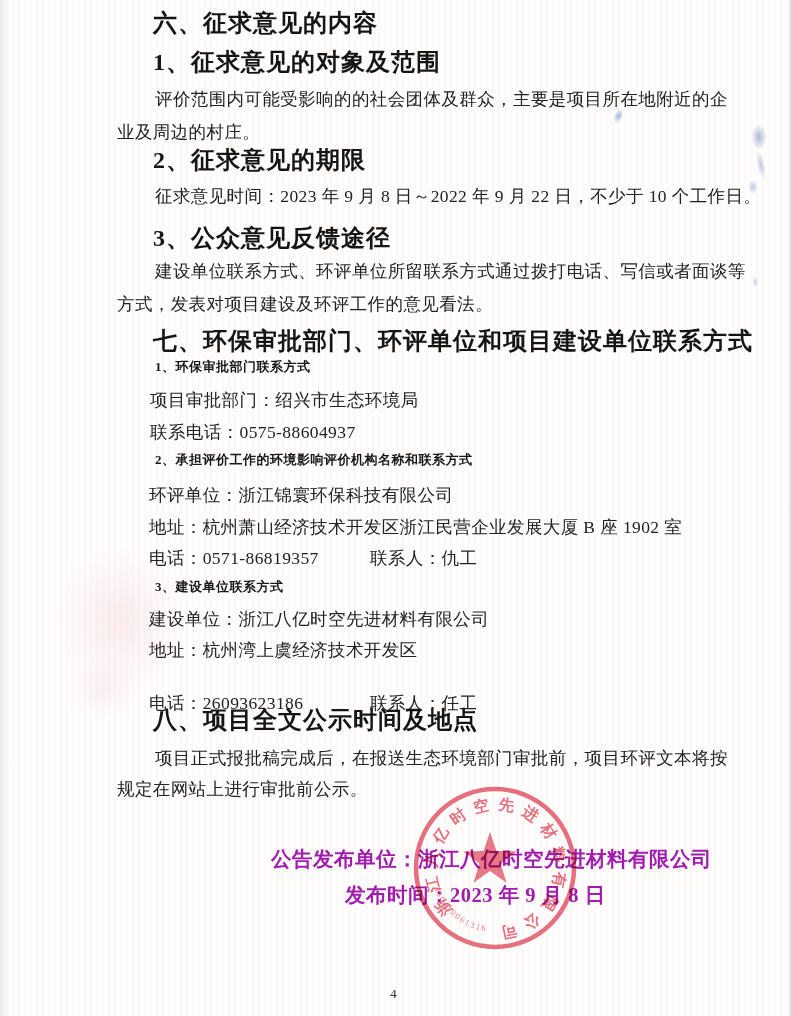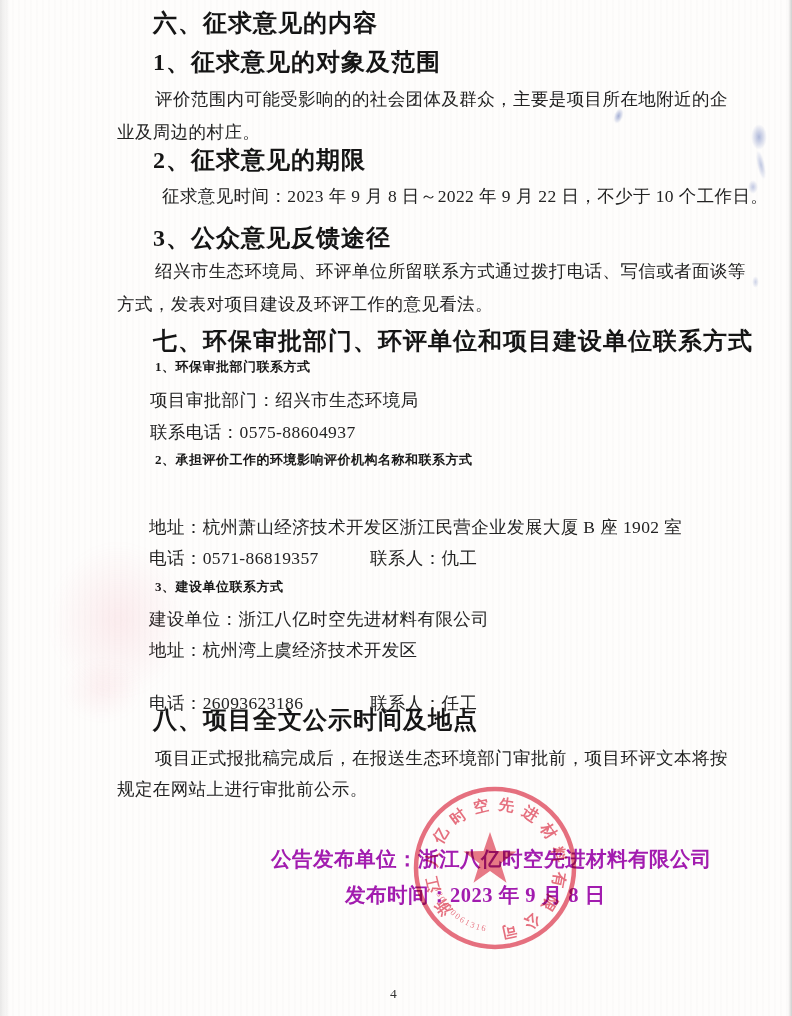--- a/index.html
+++ b/index.html
@@ -63,31 +63,32 @@
 <body>
 
 <div class="page">
   <div class="scan-texture"></div>
 
   <div class="line h-big" style="left:153px;top:8px;">六、征求意见的内容</div>
   <div class="line h-big" style="left:153px;top:47px;">1、征求意见的对象及范围</div>
   <div class="line body-text" style="left:155px;top:89px;">评价范围内可能受影响的的社会团体及群众，主要是项目所在地附近的企</div>
   <div class="line body-text" style="left:117px;top:122px;">业及周边的村庄。</div>
   <div class="line h-big" style="left:153px;top:145px;">2、征求意见的期限</div>
-  <div class="line body-text" style="left:155px;top:186px;margin-left:7px;">征求意见时间：2023 年 9 月 8 日～2022 年 9 月 22 日，不少于 10 个工作日。</div>
+  <div class="line body-text" style="left:155px;top:186px;">征求意见时间：2023 年 9 月 8 日～2022 年 9 月 22 日，不少于 10 个工作日。</div>
   <div class="line h-big" style="left:153px;top:223px;">3、公众意见反馈途径</div>
-  <div class="line body-text" style="left:155px;top:261px;">绍兴市生态环境局、环评单位所留联系方式通过拨打电话、写信或者面谈等</div>
+  <div class="line body-text" style="left:155px;top:261px;">建设单位联系方式、环评单位所留联系方式通过拨打电话、写信或者面谈等</div>
   <div class="line body-text" style="left:117px;top:294px;">方式，发表对项目建设及环评工作的意见看法。</div>
 
   <div class="line h-big" style="left:153px;top:326px;">七、环保审批部门、环评单位和项目建设单位联系方式</div>
   <div class="line h-small" style="left:155px;top:359px;">1、环保审批部门联系方式</div>
   <div class="line body-text" style="left:150px;top:390px;">项目审批部门：绍兴市生态环境局</div>
   <div class="line body-text" style="left:150px;top:422px;">联系电话：0575-88604937</div>
 
   <div class="line h-small" style="left:155px;top:452px;">2、承担评价工作的环境影响评价机构名称和联系方式</div>
+  <div class="line body-text" style="left:149px;top:485px;">环评单位：浙江锦寰环保科技有限公司</div>
   <div class="line body-text" style="left:149px;top:517px;">地址：杭州萧山经济技术开发区浙江民营企业发展大厦 B 座 1902 室</div>
   <div class="line body-text phone-row" style="left:149px;top:548px;width:500px;">
     <span>电话：0571-86819357</span>
     <span class="contact-offset">联系人：仇工</span>
   </div>
 
   <div class="line h-small" style="left:155px;top:579px;">3、建设单位联系方式</div>
   <div class="line body-text" style="left:149px;top:609px;">建设单位：浙江八亿时空先进材料有限公司</div>
   <div class="line body-text" style="left:149px;top:640px;">地址：杭州湾上虞经济技术开发区</div>
   <div class="line body-text phone-row" style="left:149px;top:671px;width:500px;">

